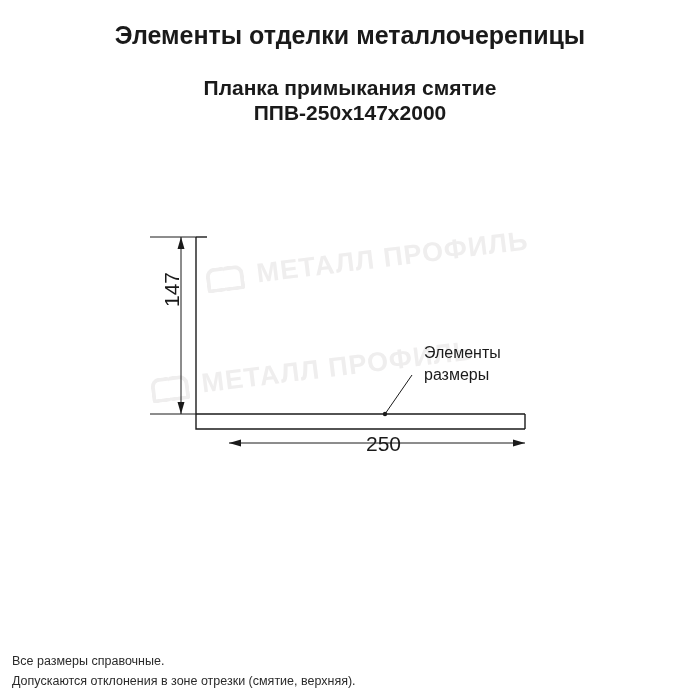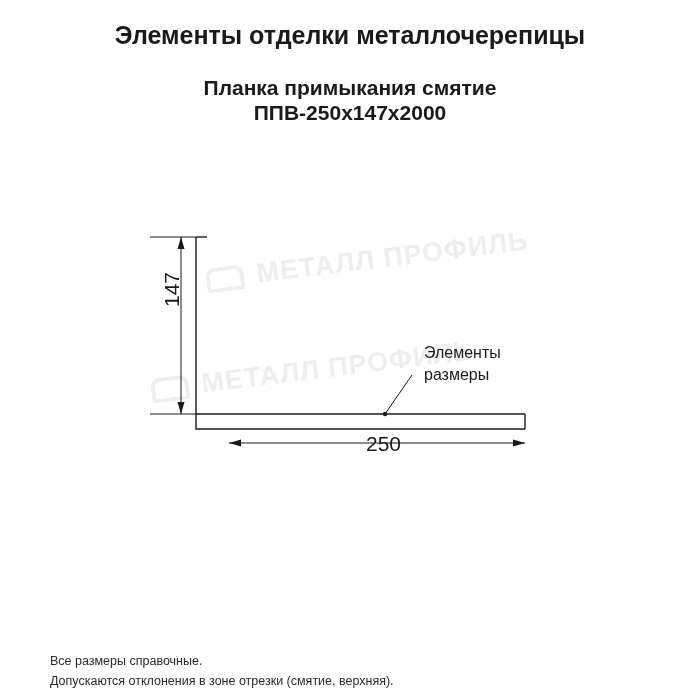--- a/index.html
+++ b/index.html
@@ -131,21 +131,20 @@
   }
 
   
   .notes {
     position: absolute;
     left: 12px;
     bottom: 9px;
     font-size: 12.5px;
     line-height: 1.55;
     color: #2b2b2b;
-    margin-left: 38px;
   }
 </style>
 </head>
 <body>
 
 <div class="sheet">
 
   <div class="title-block">
     <div class="title-main">Элементы отделки металлочерепицы</div>
     <div class="title-sub">Планка примыкания смятие</div>

